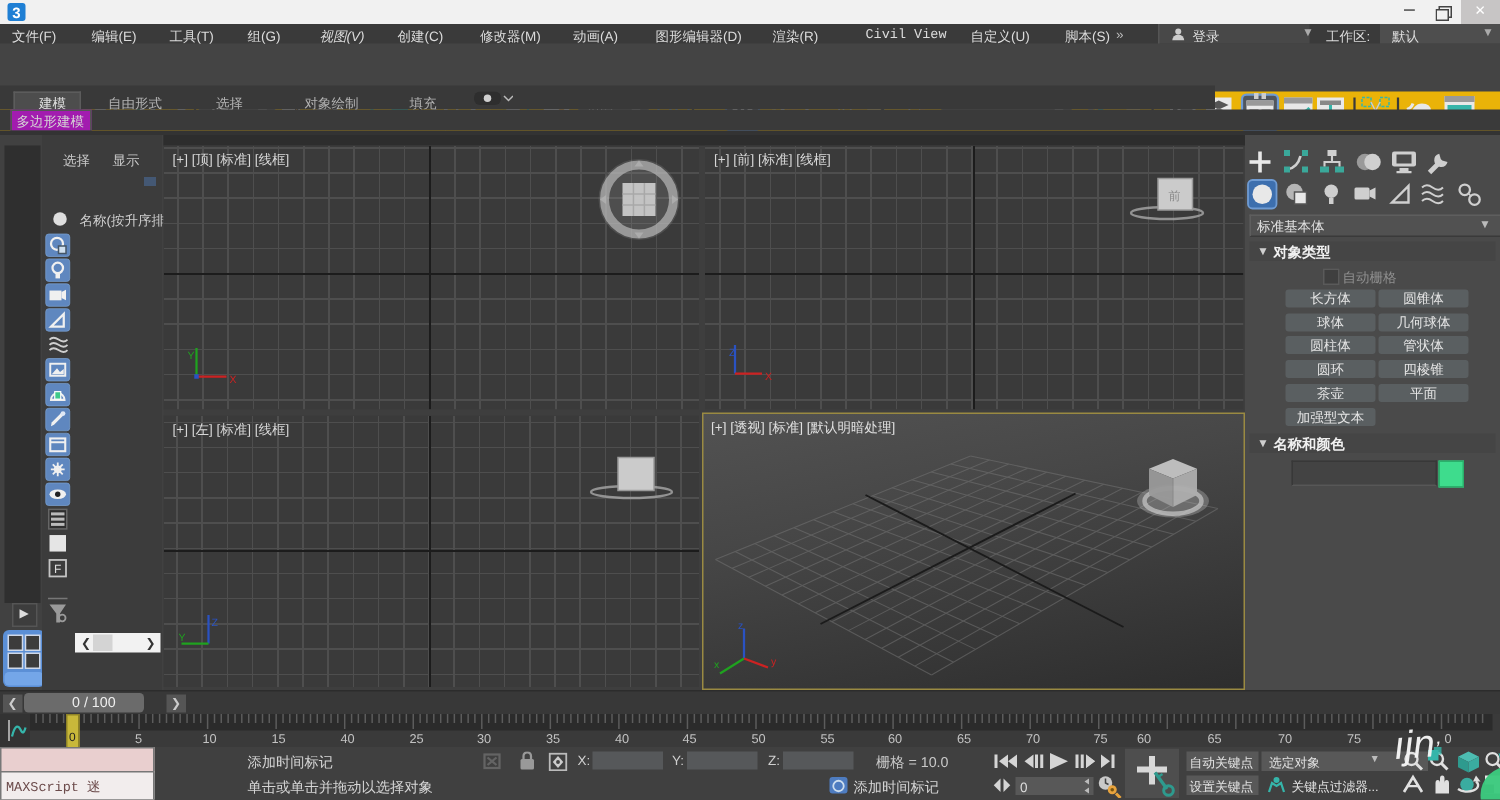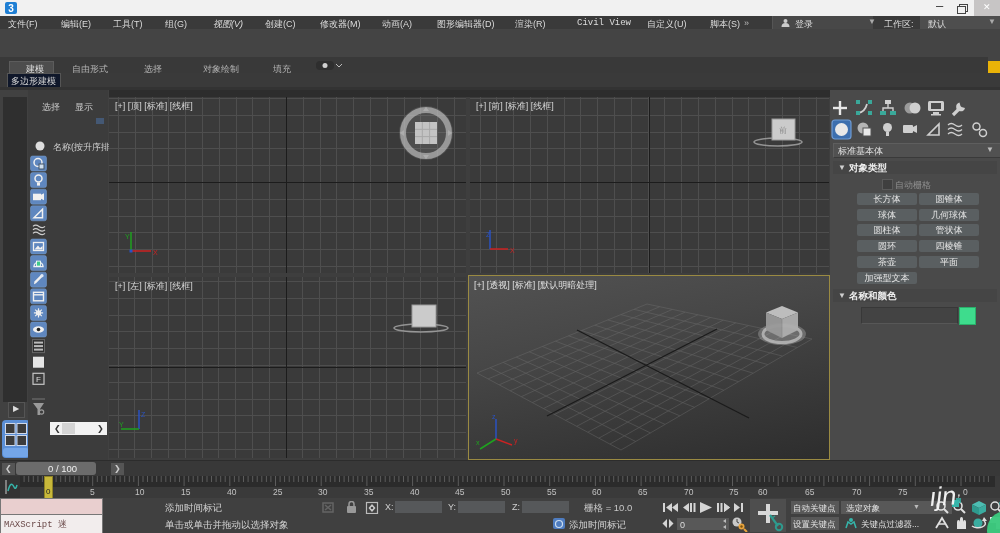--- a/index.html
+++ b/index.html
@@ -248,35 +248,35 @@
         <rect x="2" y="6" width="16" height="12" fill="#35b5aa"></rect>
         <path d="M6,15 q0,-5 4,-5 q4,0 4,5 z M4,12 l2,1 M14,13 q3,-1 2,-3" stroke="#e8fefe" fill="#e8fefe" stroke-width="1"></path>
       </g>
       <g transform="translate(989,5)">
         <path d="M2,14 q-2,-6 4,-6 l6,0 q6,0 4,6 q-1,3 -7,3 q-6,0 -7,-3 z" fill="#e8e8e8"></path>
         <path d="M0,9 l3,2 M16,10 q3,-2 1,-4" stroke="#e8e8e8" stroke-width="1.5" fill="none"></path>
       </g>
     </svg>
 </div>
 
-<div class="abs" style="left:0;top:57px;width:988px;height:16px;background:#393939;">
+<div class="abs" style="left:0;top:57px;width:810px;height:16px;background:#393939;">
   <div class="abs" style="left:9px;top:4px;width:43px;height:12px;background:#4d4d4d;border:1px solid #5c5c5c;border-bottom:none;"></div>
   <div class="tx" style="left:26px;top:6px;font-size:9px;color:#e0e0e0;">建模</div>
   <div class="tx" style="left:72px;top:6px;font-size:9px;color:#b2b2b2;">自由形式</div>
   <div class="tx" style="left:144px;top:6px;font-size:9px;color:#b2b2b2;">选择</div>
   <div class="tx" style="left:203px;top:6px;font-size:9px;color:#b2b2b2;">对象绘制</div>
   <div class="tx" style="left:273px;top:6px;font-size:9px;color:#b2b2b2;">填充</div>
   <svg class="abs" style="left:316px;top:4px" width="26" height="10">
       <rect x="0" y="0" width="18" height="9" rx="4" fill="#2e2e2e"></rect>
       <circle cx="9" cy="4.5" r="2.5" fill="#cfcfcf"></circle>
       <path d="M20,3 l3,3 l3,-3" stroke="#bbb" fill="none"></path>
     </svg>
 </div>
 <div class="abs" style="left:0;top:73px;width:1000px;height:14px;background:#3a3a3a;">
-  <div class="abs" style="left:7px;top:0px;width:52px;height:13px;background:#0f172a;border:1px solid #555;">
+  <div class="abs" style="left:7px;top:0px;width:52px;height:13px;background:#a21caf;border:1px solid #555;">
     <div class="tx" style="left:3px;top:1px;font-size:9px;color:#d5d5d5;">多边形建模</div>
   </div>
 </div>
 <div class="abs" style="left:0;top:87px;width:1000px;height:10px;background:#333;"></div>
 
 <div class="abs" style="left:0;top:90px;width:109px;height:370px;background:#414141;">
   <div class="abs" style="left:3px;top:7px;width:24px;height:305px;background:#2f2f2f;"></div>
   <div class="abs" style="left:8px;top:312px;width:15px;height:14px;background:#3d3d3d;border:1px solid #555;">
     <div class="tx" style="left:4px;top:1px;font-size:8px;color:#ddd;">▶</div>
   </div>

